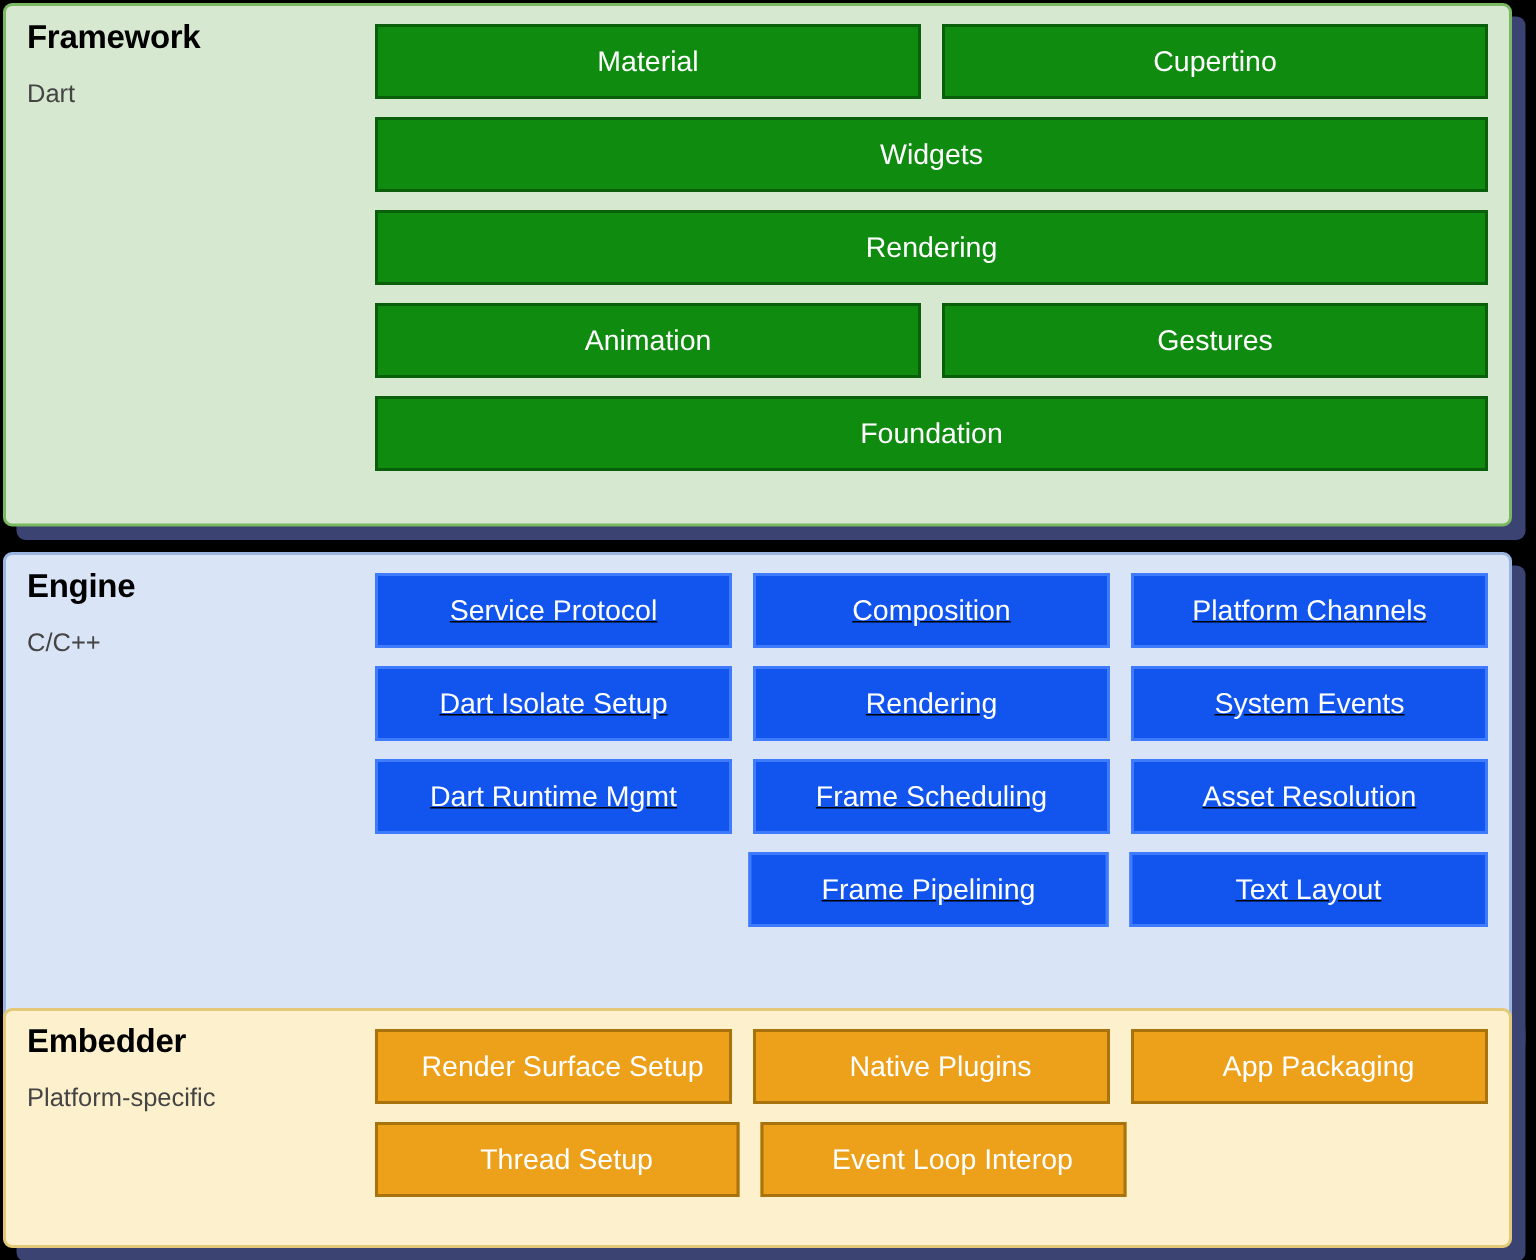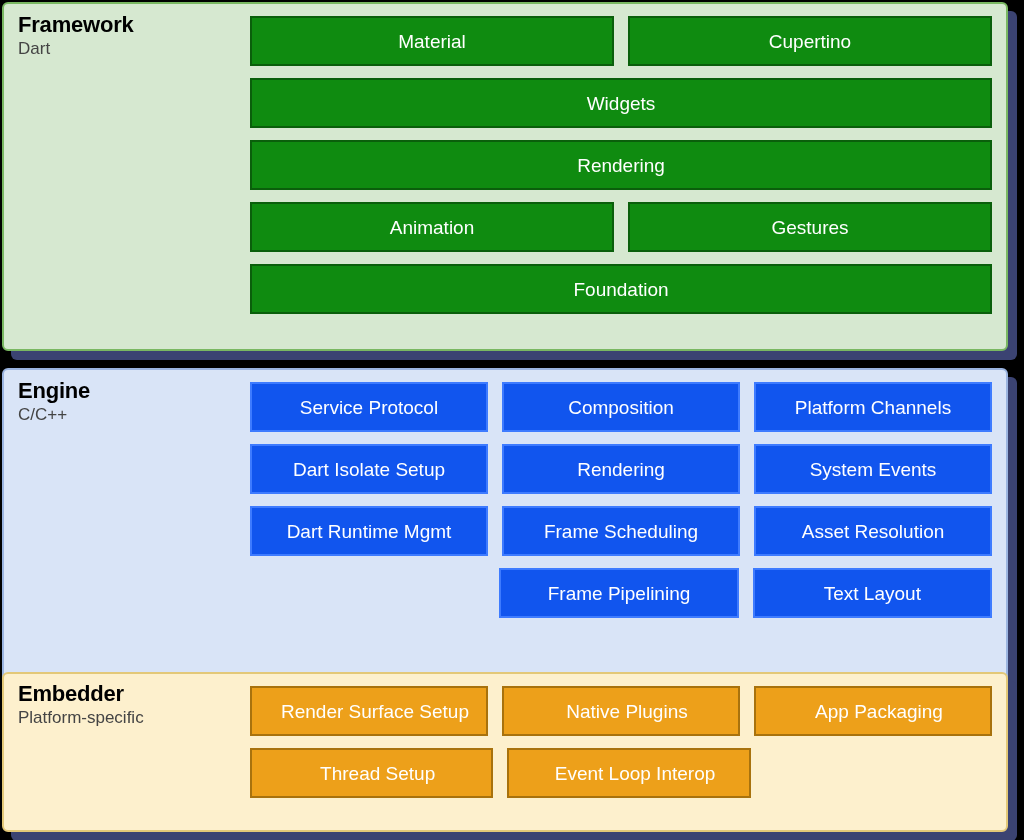--- a/index.html
+++ b/index.html
@@ -70,21 +70,21 @@
     font-weight: bold;
     color: #000000;
     line-height: 1.08;
     letter-spacing: -0.2px;
     white-space: nowrap;
   }
   .layer-sub {
     font-size: 17px;
     color: #444444;
     line-height: 1.25;
-    margin-top: 1px;
+    margin-top: 15px;
     white-space: nowrap;
   }
 
   
   .layer-body {
     flex: 1 1 auto;
     padding: 12px 14px 0 0;
     box-sizing: border-box;
     display: flex;
     flex-direction: column;
@@ -113,21 +113,21 @@
   }
   .c2   { flex: 2 1 0; }
   .c3   { flex: 3 1 0; }
   .spacer { flex: 1 1 0; }
 
   .box-green  { background: #0f8b10; border-color: #0a5f0b; }
   .box-blue   { background: #1155ee; border-color: #3e7bff; }
   .box-orange { background: #eda01a; border-color: #a8720d; padding-left: 12px; }
 
   .layer-framework .box-row { gap: 14px; }
-  .layer-engine    .box-row { gap: 14px; }
+  .layer-engine    .box-row { gap: 14px; text-decoration: underline; }
   .layer-embedder  .box-row { gap: 14px; }
 
   .layer-embedder .layer-head { padding-top: 8px; }
   .layer-embedder .layer-body { padding-top: 12px; gap: 12px; }
 </style>
 </head>
 <body>
 
 <div id="diagram">
 

